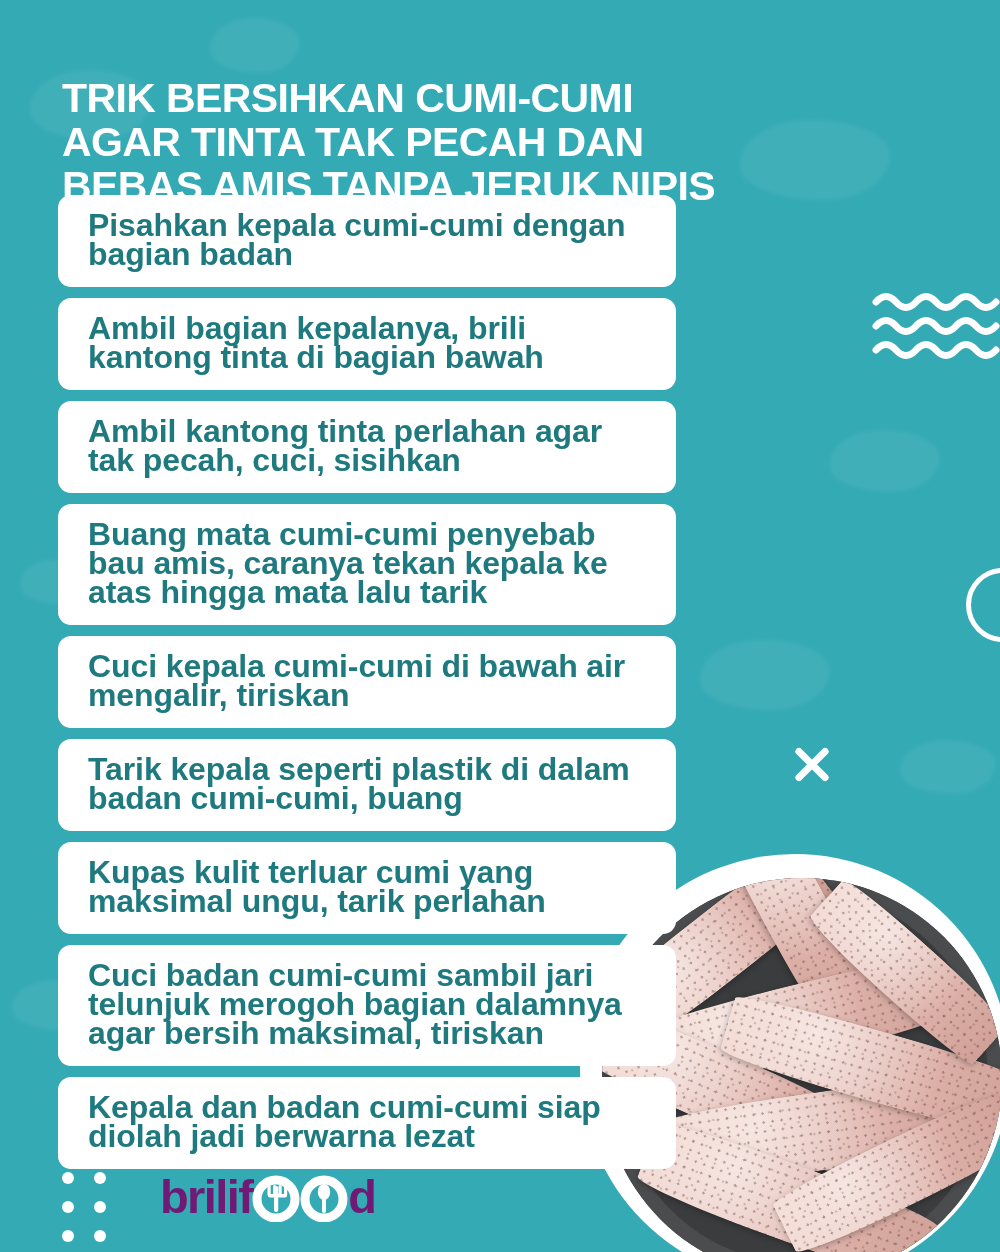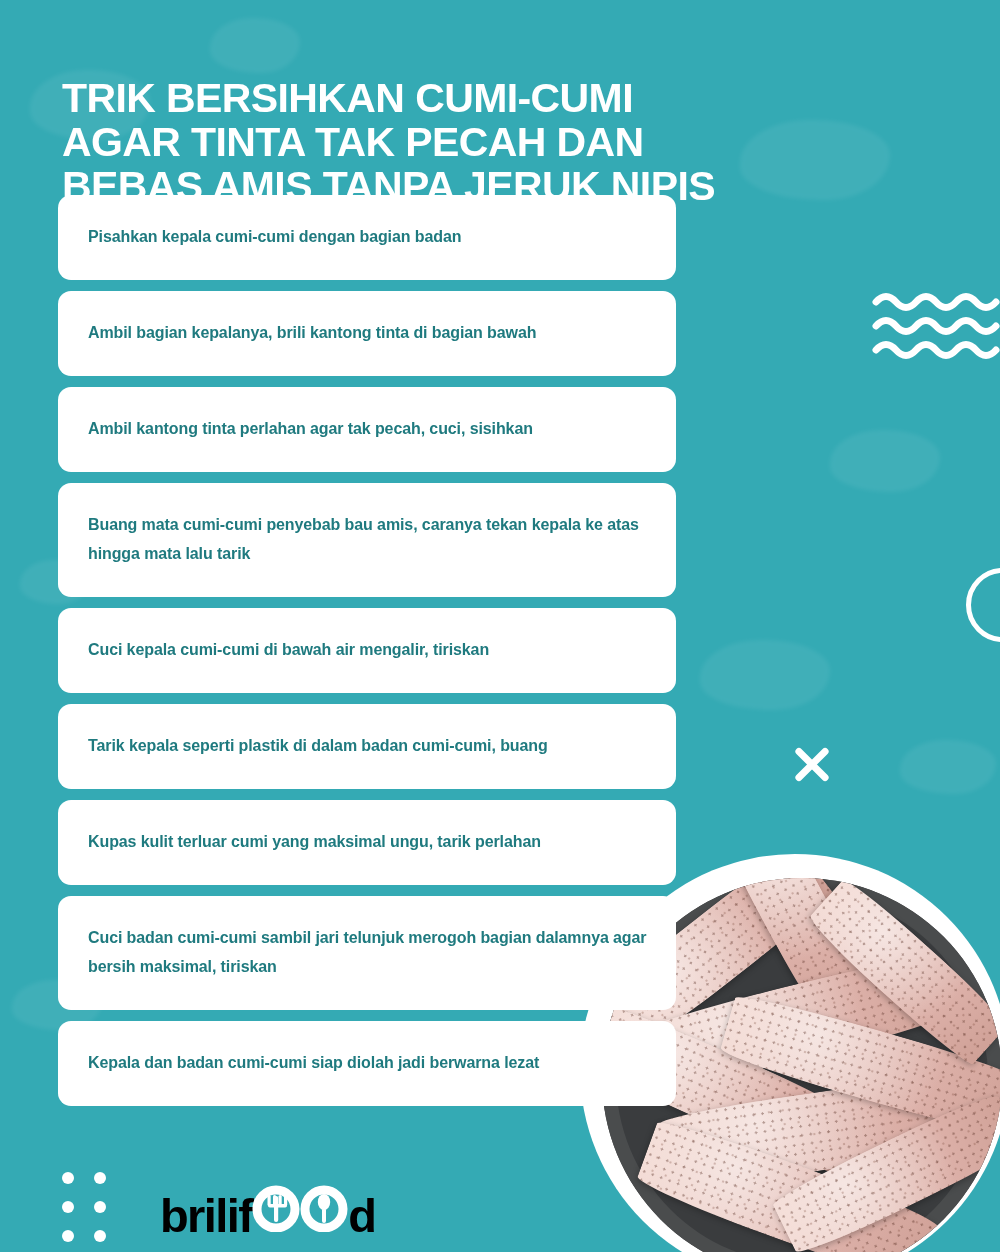--- a/index.html
+++ b/index.html
@@ -59,21 +59,21 @@
   .card {
     background:#ffffff;
     border-radius:13px;
     margin-bottom:11px;
     padding:16px 26px 18px 30px;
     display:flex;
     align-items:center;
   }
   .card-text {
     color:#1f7a7f;
-    font-size:16px;
+    font-size:32px;
     line-height:29px;
     font-weight:700;
     letter-spacing:-0.1px;
   }
   .card.h2 { min-height:85px; }
   .card.h3 { min-height:114px;justify-content:center; }
 
   
   .waves {
     position:absolute;
@@ -169,26 +169,25 @@
     background:#ffffff;
     border-radius:50%;
   }
   .logo {
     position:absolute;
     left:160px; top:20px;
     display:flex;
     align-items:center;
   }
   .logo-word {
-    color:#000000;
+    color:#701a75;
     font-size:47px;
     font-weight:800;
     letter-spacing:-1.6px;
     line-height:54px;
-    margin-top:19px;
   }
   .logo-svg { display:block; }
 </style>
 </head>
 <body>
 
 <div id="poster">
 
   <div class="bg-texture">
     <div class="blob" style="left:30px;  top:70px;   width:120px; height:70px;"></div>

